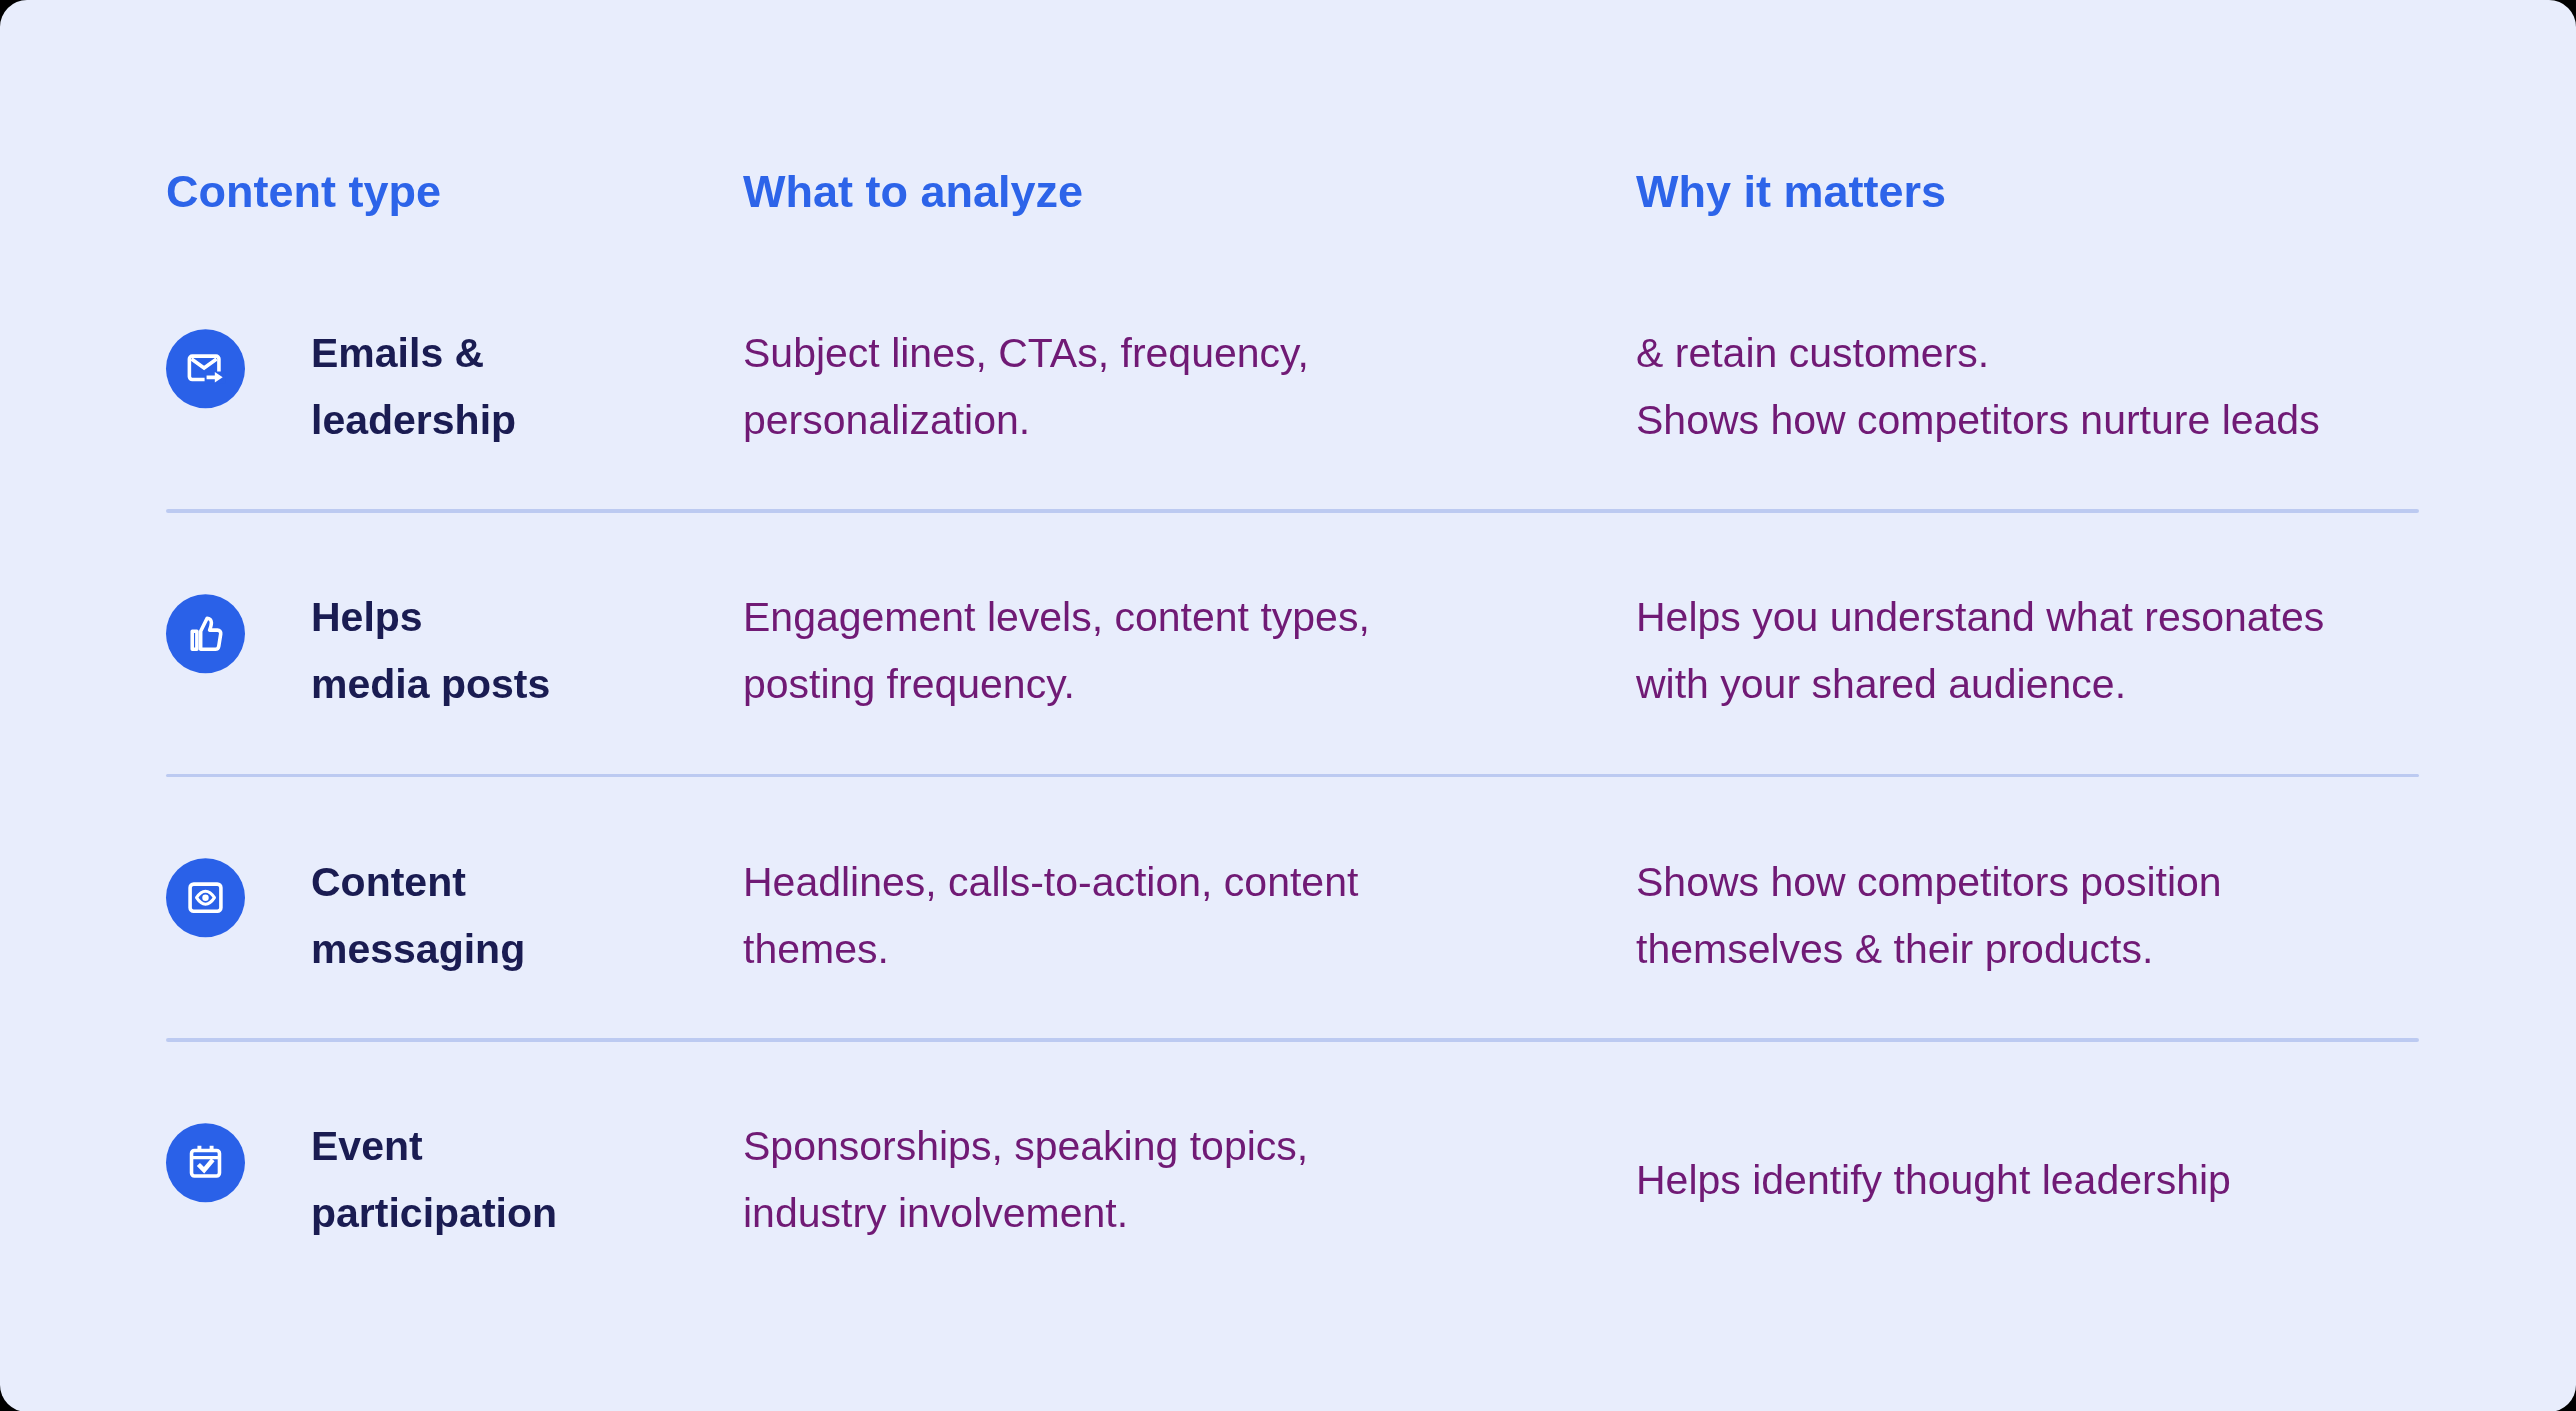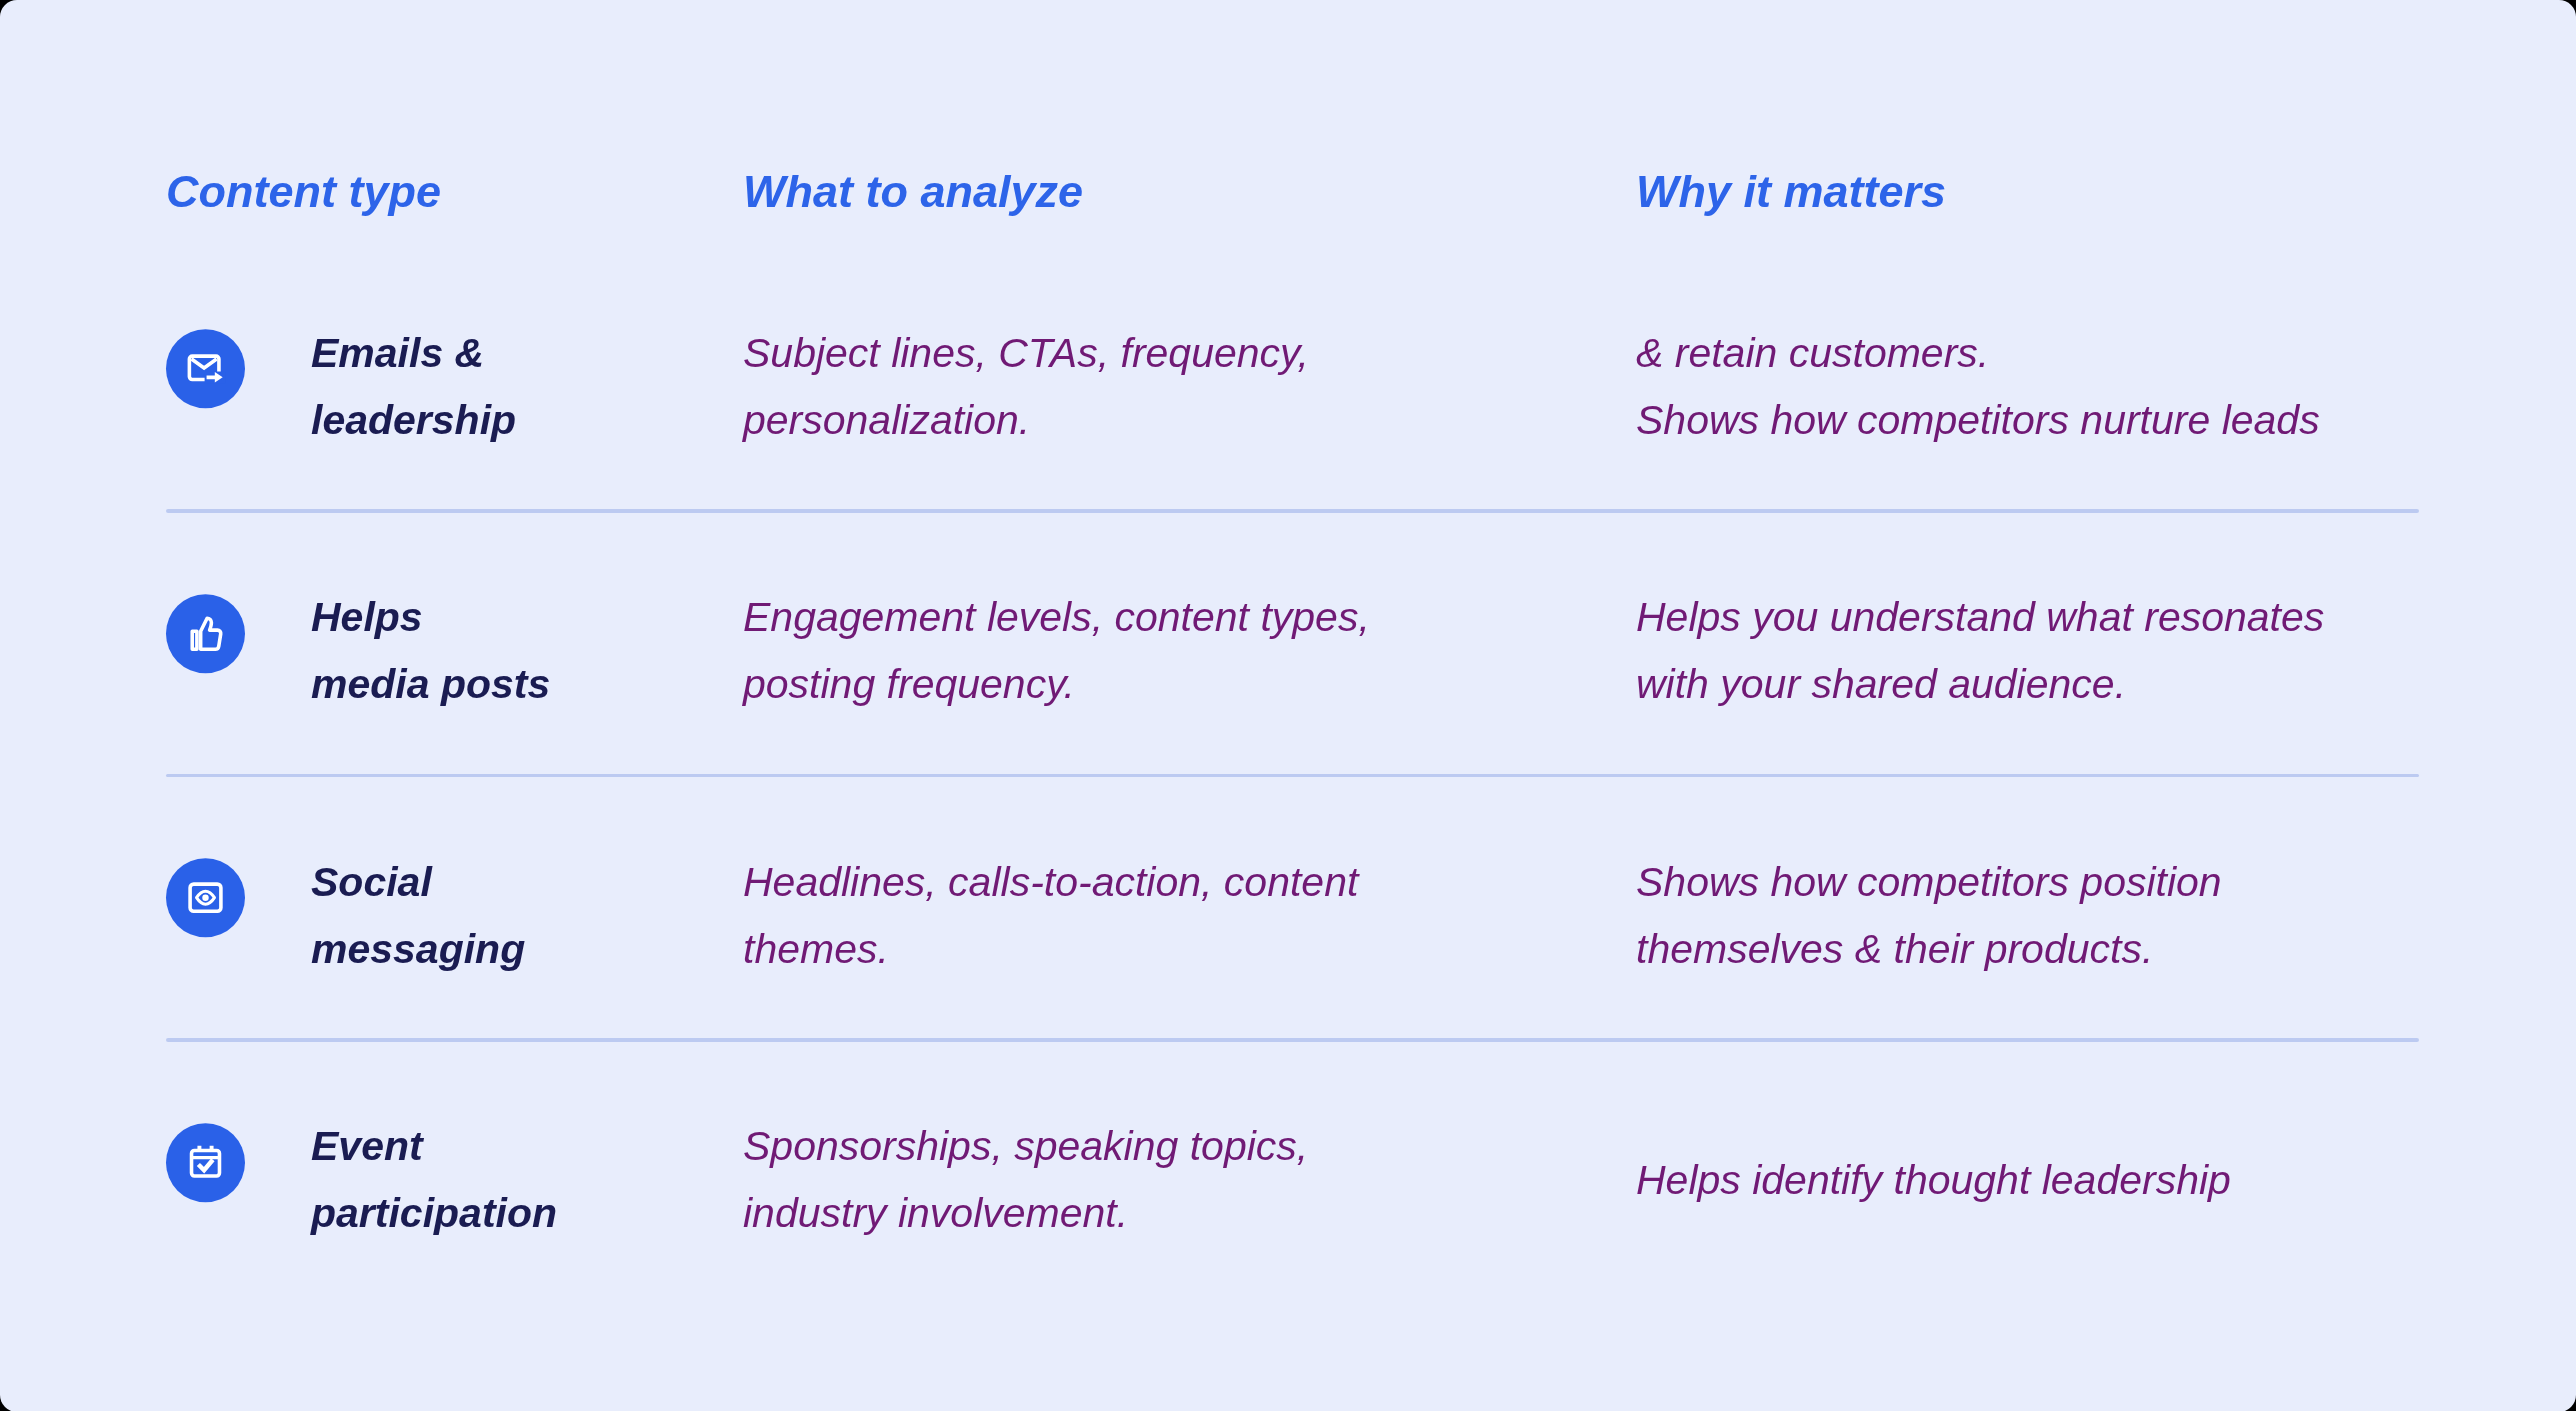--- a/index.html
+++ b/index.html
@@ -11,23 +11,22 @@
     position: relative;
     width: 2576px;
     height: 1412px;
     background: #000000;
     font-family: "Liberation Sans", sans-serif;
   }
   .card {
     position: absolute;
     inset: 0;
     background: #E8EDFC;
-    border-radius: 17px;
+    border-radius: 27px;
     overflow: hidden;
-    font-style: italic;
   }
   .header-row {
     position: absolute;
     left: 166px;
     right: 157px;
     top: 169px;
     display: grid;
     grid-template-columns: 577px 893px 1fr;
   }
   .col-header {
@@ -159,21 +158,21 @@
       <div class="row">
         <div class="cell-type">
           <span class="icon-circle">
             <svg viewBox="0 0 24 24" fill="none">
               <rect x="3.4" y="4.4" width="17.2" height="15.2" rx="2" stroke="#ffffff" stroke-width="2"></rect>
               <path d="M7 12 C8.7 9.4 10.4 8.4 12 8.4 C13.6 8.4 15.3 9.4 17 12 C15.3 14.6 13.6 15.6 12 15.6 C10.4 15.6 8.7 14.6 7 12 Z" stroke="#ffffff" stroke-width="1.7" fill="none" stroke-linejoin="round"></path>
               <circle cx="12" cy="12" r="1.8" fill="#ffffff"></circle>
             </svg>
           </span>
           <div class="row-title">
-            <div>Social</div>
+            <div>Content</div>
             <div>messaging</div>
           </div>
         </div>
         <div class="body-cell">
           <div>Headlines, calls-to-action, content</div>
           <div>themes.</div>
         </div>
         <div class="body-cell">
           <div>Shows how competitors position</div>
           <div>themselves &amp; their products.</div>

